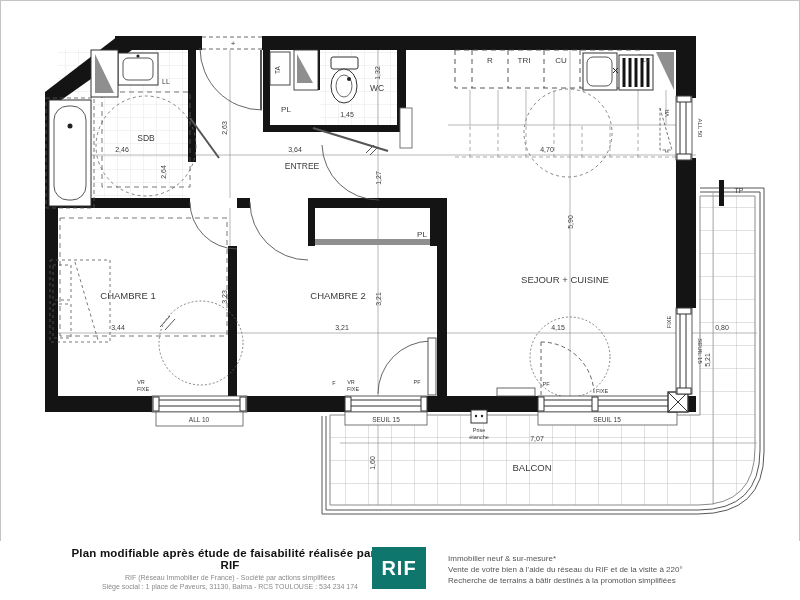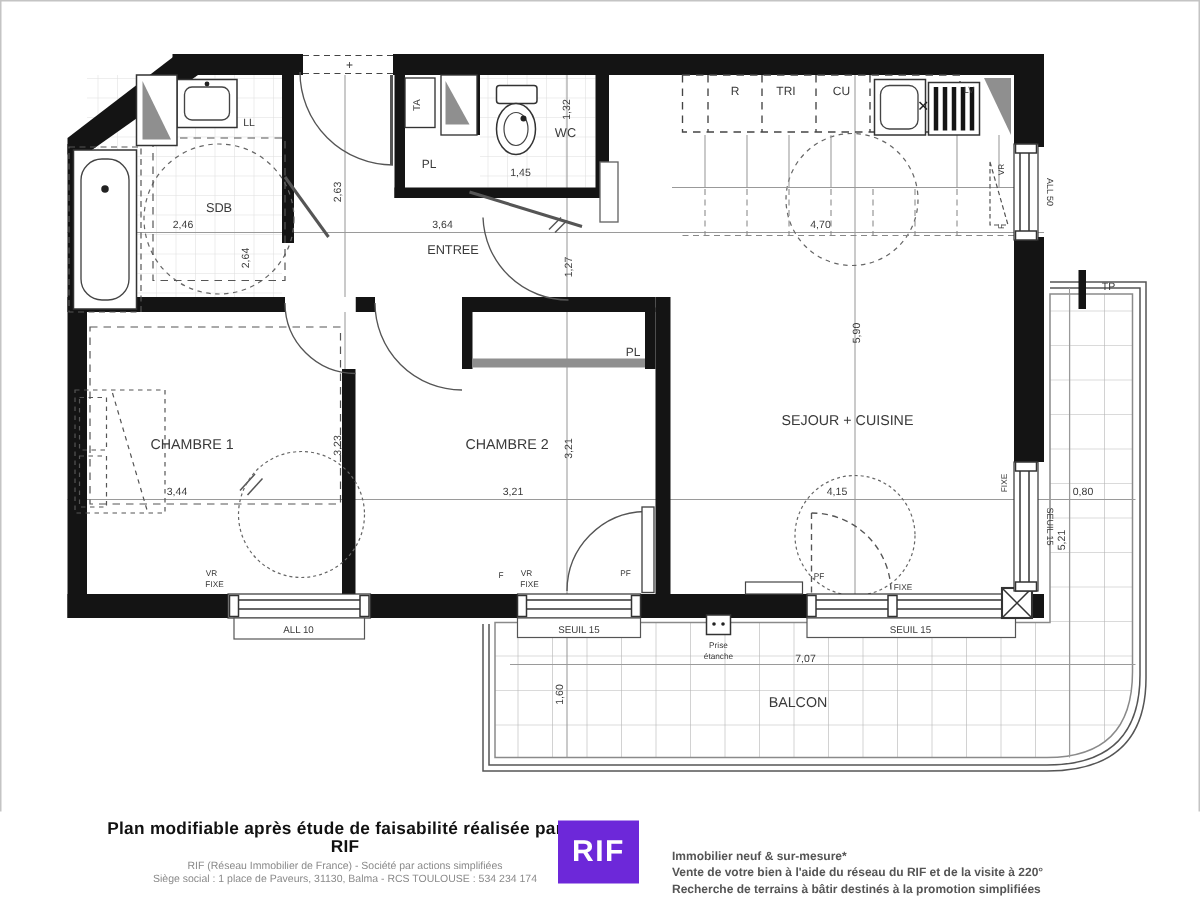--- a/index.html
+++ b/index.html
@@ -4,24 +4,24 @@
 <style>
   html,body{margin:0;padding:0;background:#e8e8e8;}
   .page{position:relative;width:800px;height:600px;background:#ffffff;
         box-shadow:inset 0 0 0 1px #c4c4c4;overflow:hidden;
         font-family:"Liberation Sans",sans-serif;}
   svg text{font-family:"Liberation Sans",sans-serif;fill:#3a3a3a;}
   .footer{position:absolute;left:0;top:541px;width:800px;height:59px;background:#fff;}
   .f-left{position:absolute;left:70px;top:6px;width:320px;text-align:center;}
   .f-title{font-size:11.5px;font-weight:bold;color:#111;letter-spacing:.2px;}
   .f-sub{font-size:7px;color:#8a8a8a;line-height:9px;margin-top:2px;}
-  .f-logo{position:absolute;left:372px;top:6px;width:54px;height:42px;background:#6d28d9;
+  .f-logo{position:absolute;left:372px;top:6px;width:54px;height:42px;background:#0f766e;
           color:#fff;display:flex;align-items:center;justify-content:center;
           font-weight:bold;font-size:20px;letter-spacing:1px;}
-  .f-right{position:absolute;left:448px;top:24px;width:340px;font-size:8px;color:#555;line-height:11px;font-weight:bold;}
+  .f-right{position:absolute;left:448px;top:12px;width:340px;font-size:8px;color:#555;line-height:11px;}
 </style>
 </head>
 <body>
 
 <div class="page">
 
 <svg width="800" height="541" viewBox="0 0 800 541">
   <defs>
     <pattern id="tiles" width="13" height="13" patternUnits="userSpaceOnUse">
       <path d="M13 0H0V13" fill="none" stroke="#ddd" stroke-width="0.7"></path>

